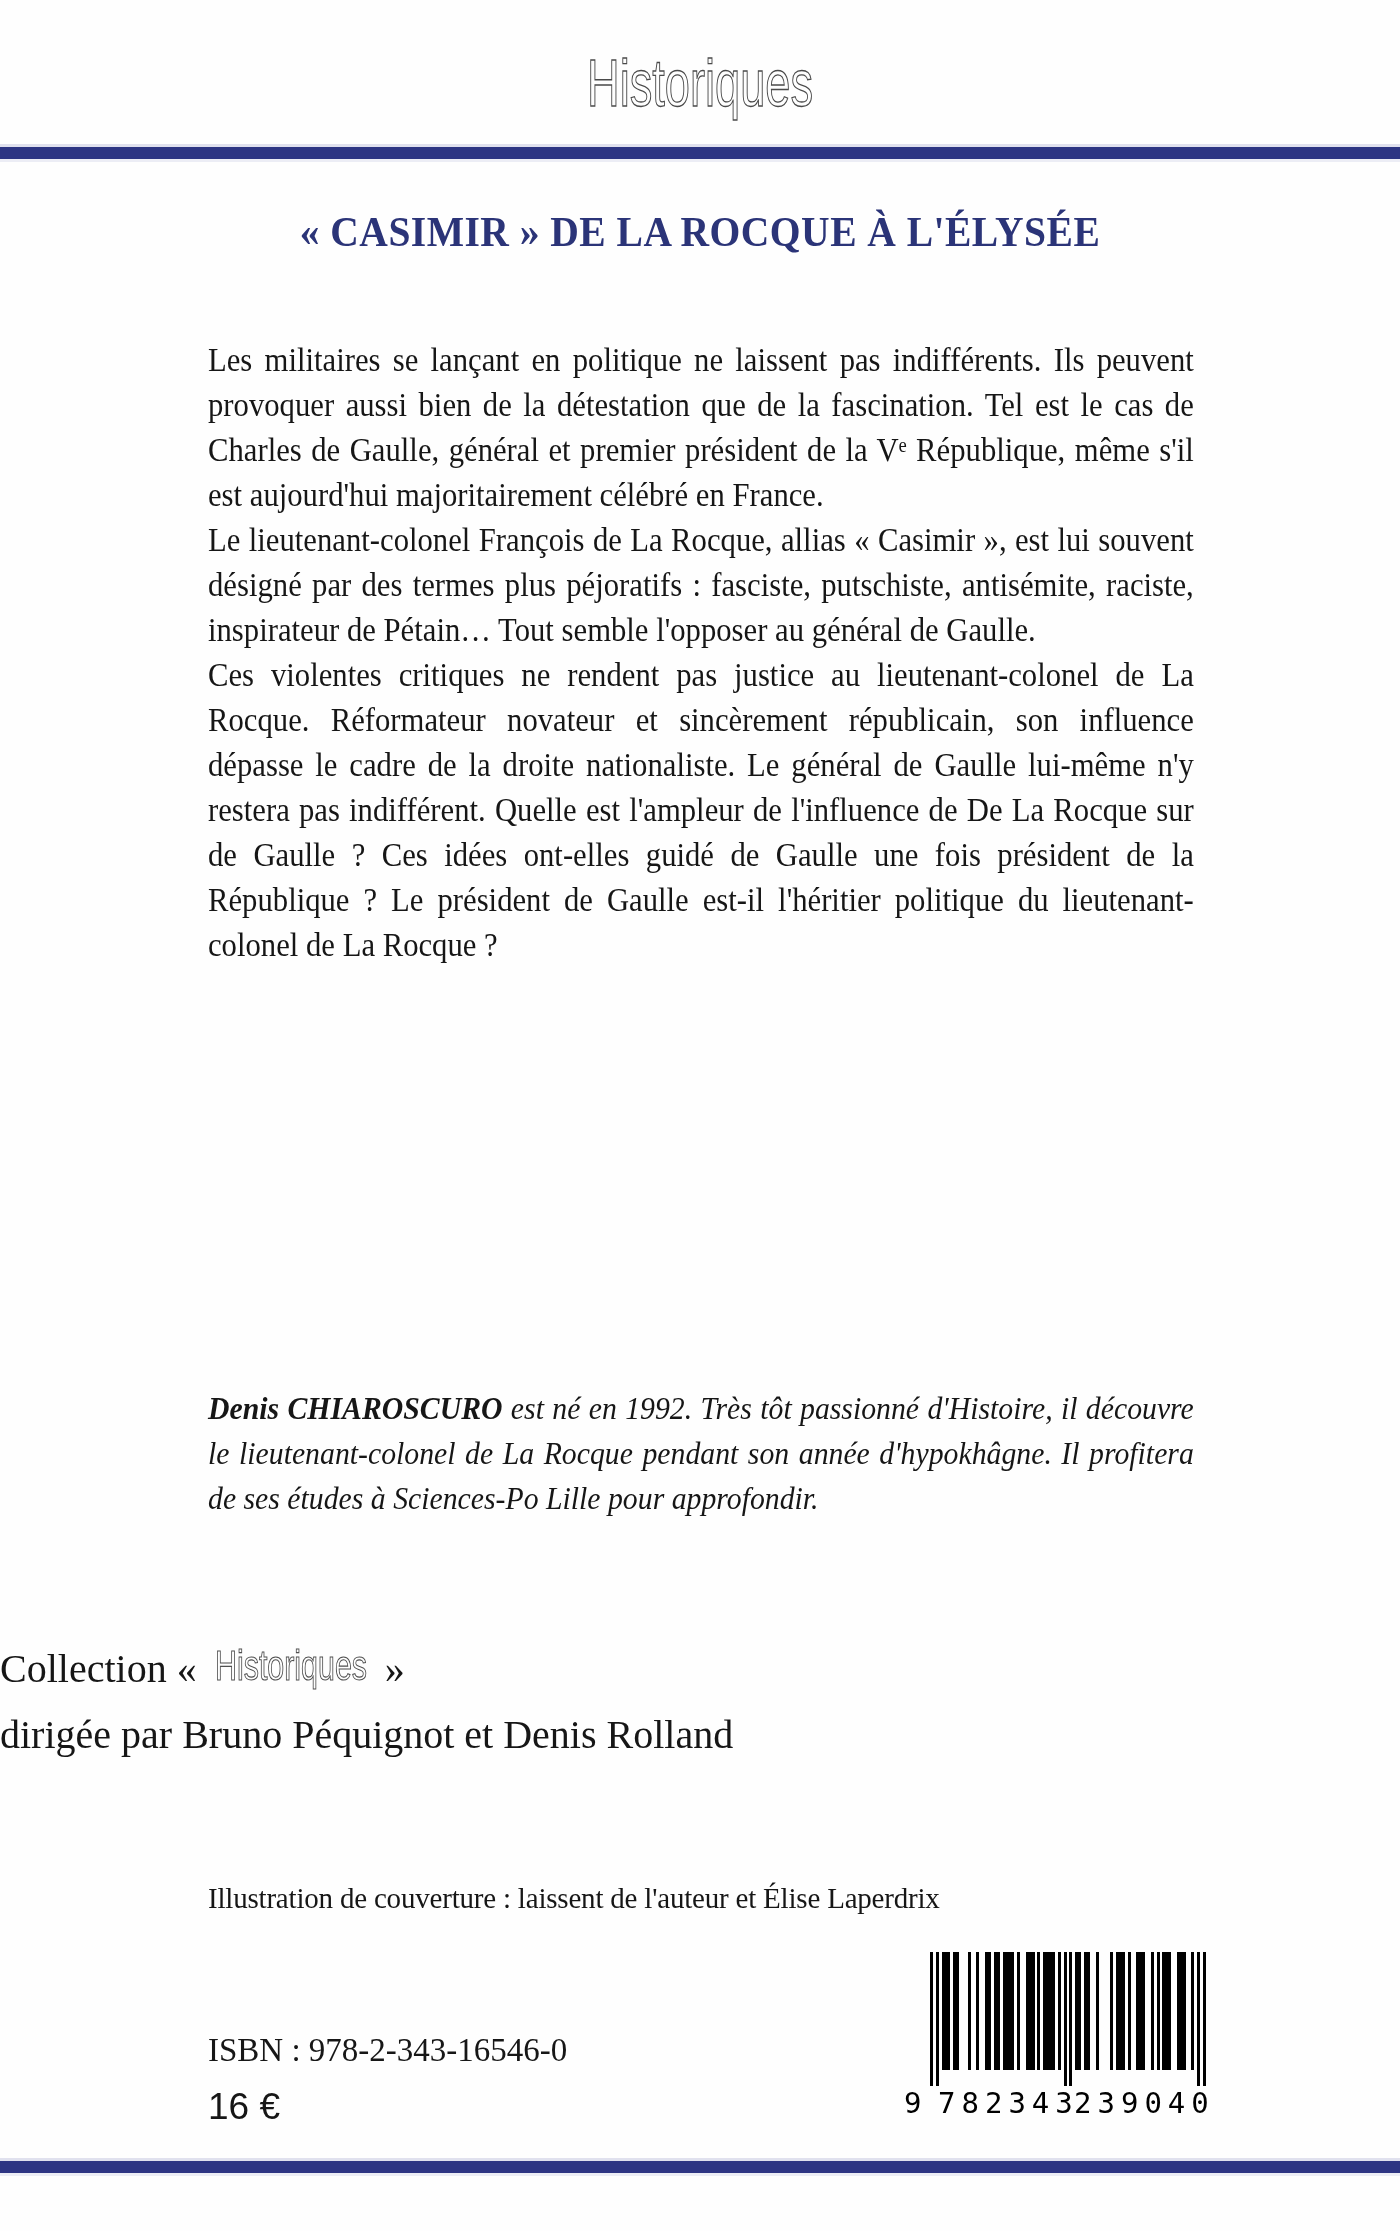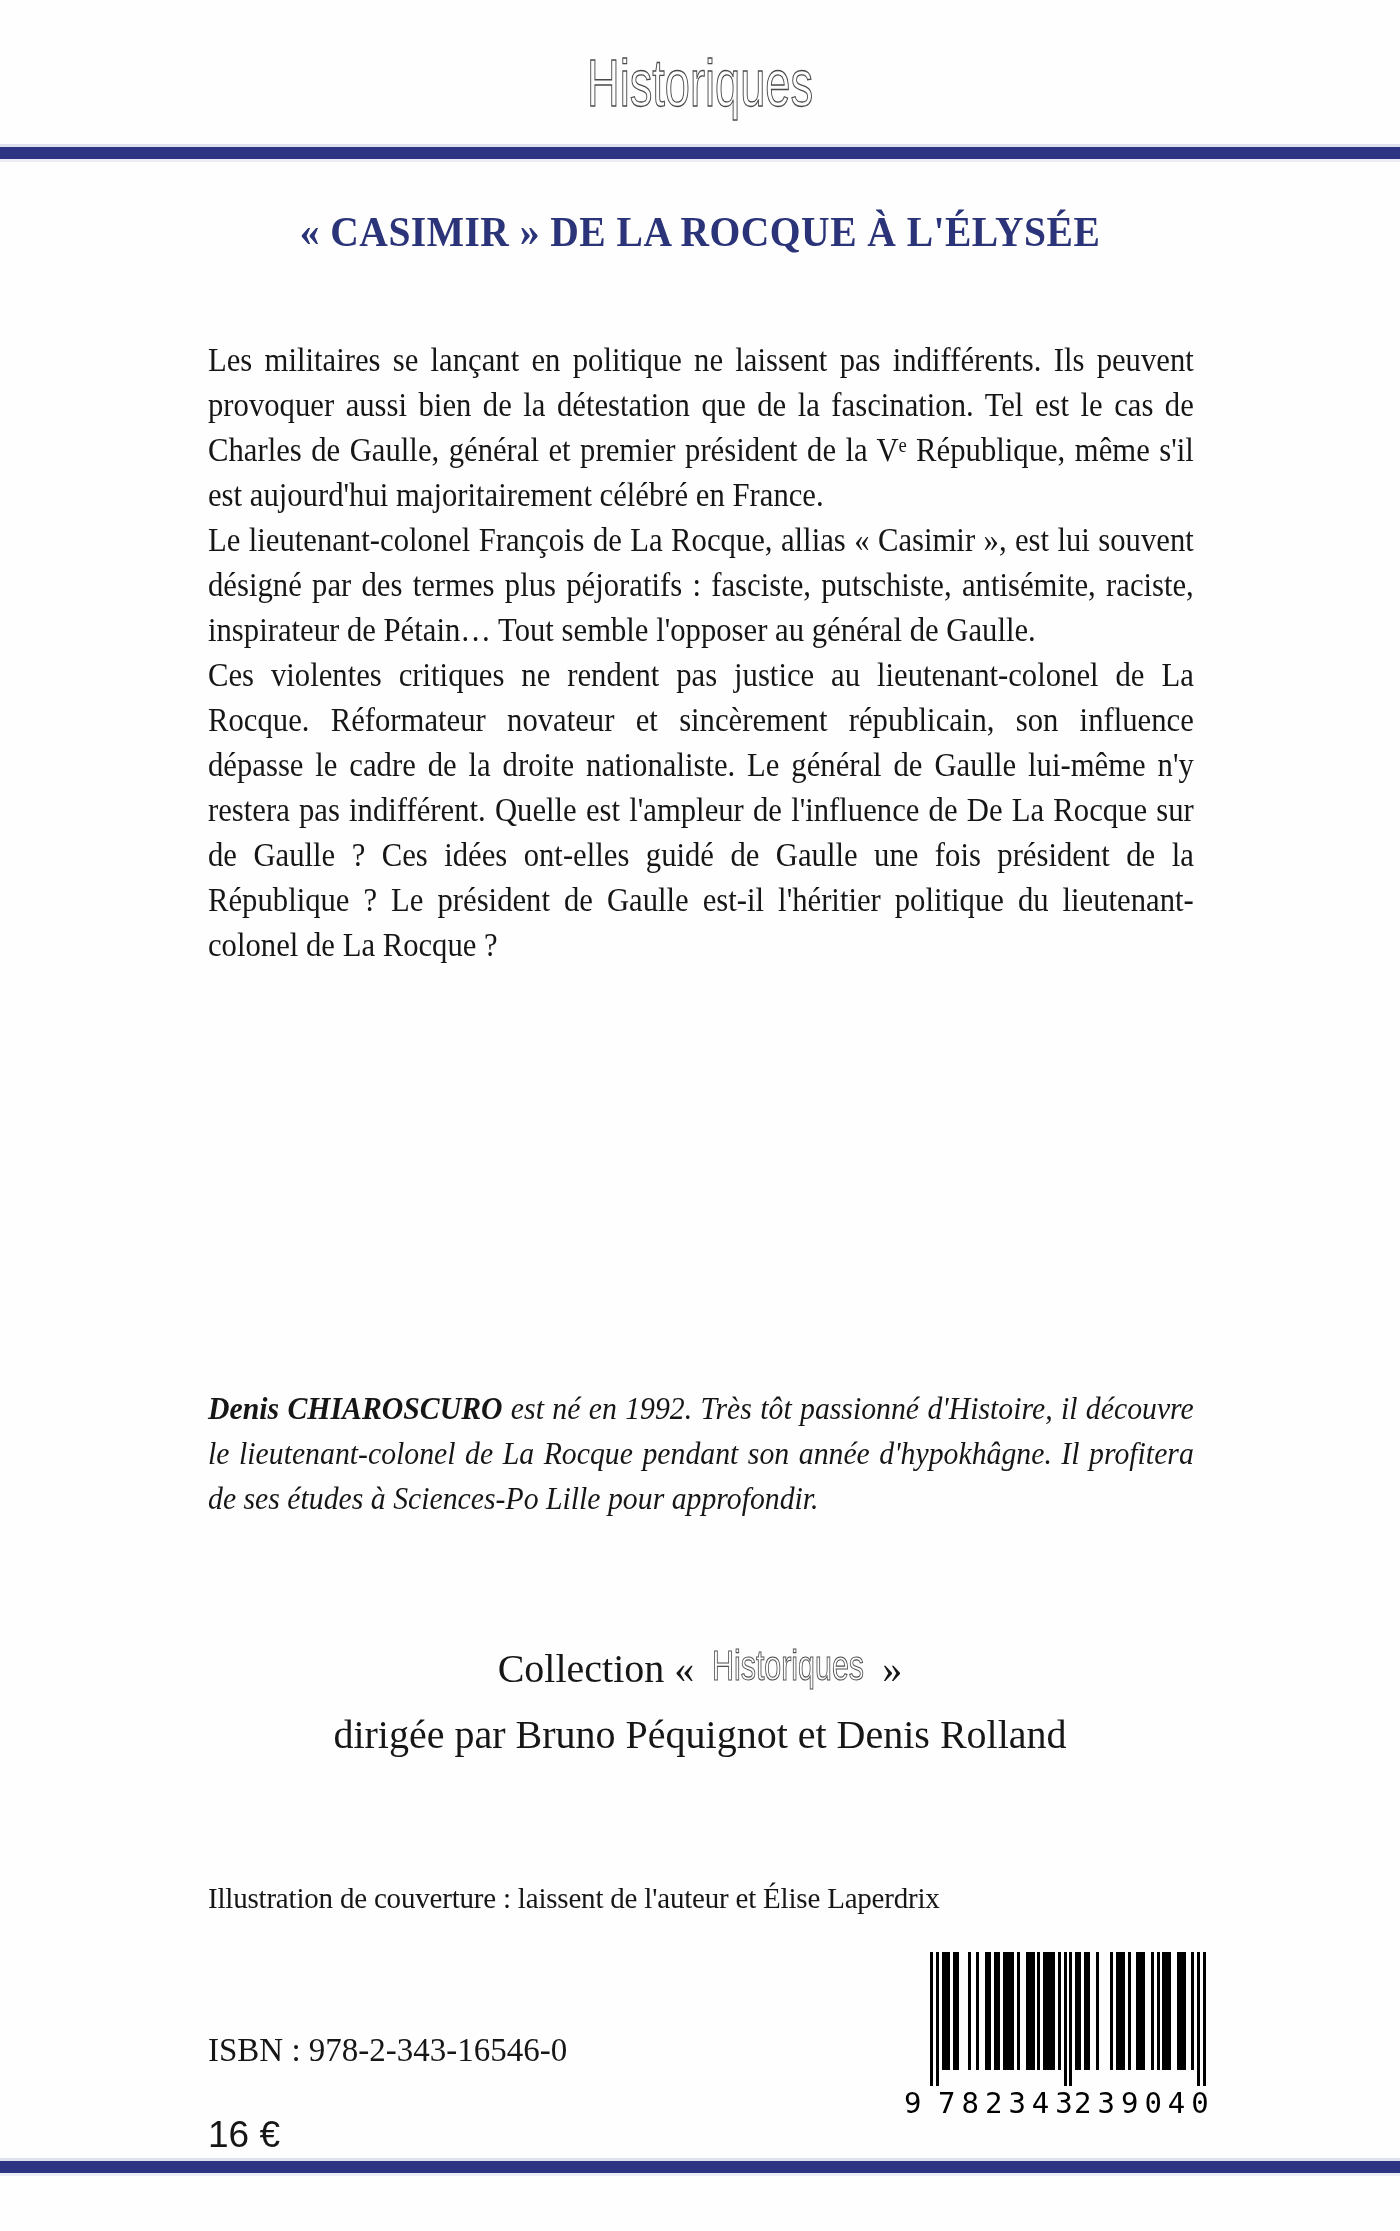--- a/index.html
+++ b/index.html
@@ -42,33 +42,33 @@
   .author-note{
     position:absolute;top:1386px;left:208px;width:1060px;
     transform:scaleX(.93);transform-origin:0 0;
     font-style:italic;
     font-size:32px;line-height:45px;
     text-align:justify;
   }
   .author-note p{margin:0;}
   .author-note .author-name{font-weight:bold;}
   
-  .collection{position:absolute;top:1642px;left:0;right:0;text-align:center;}
+  .collection{position:absolute;top:1642px;left:0;right:0;}
   .collection .line{font-size:40px;line-height:1.2;}
   .collection .line2{margin-top:18px;}
   .collection svg{vertical-align:-10px;}
   
   .cover-credit{
     position:absolute;top:1882px;left:208px;
     font-size:29px;letter-spacing:-.2px;
   }
   
   .isbn{position:absolute;top:2032px;left:208px;font-size:33px;}
   .price{position:absolute;top:2086px;left:208px;
-         font-family:"Liberation Sans", sans-serif;font-size:37px;margin-top:28px;}
+         font-family:"Liberation Sans", sans-serif;font-size:37px;}
   
   .barcode{position:absolute;top:1952px;left:930px;width:276px;height:172px;}
   .barcode svg{position:absolute;top:0;left:0;}
   .bc-digits{position:absolute;top:134px;left:0;width:276px;height:36px;
              font-family:"DejaVu Sans Mono", monospace;
              font-size:29px;color:#000;}
   .bc-d9{position:absolute;left:-26px;top:0;}
   .bc-g1{position:absolute;left:8px;width:126px;top:0;text-align:center;letter-spacing:6px;}
   .bc-g2{position:absolute;left:144px;width:126px;top:0;text-align:center;letter-spacing:6px;}
 </style>

